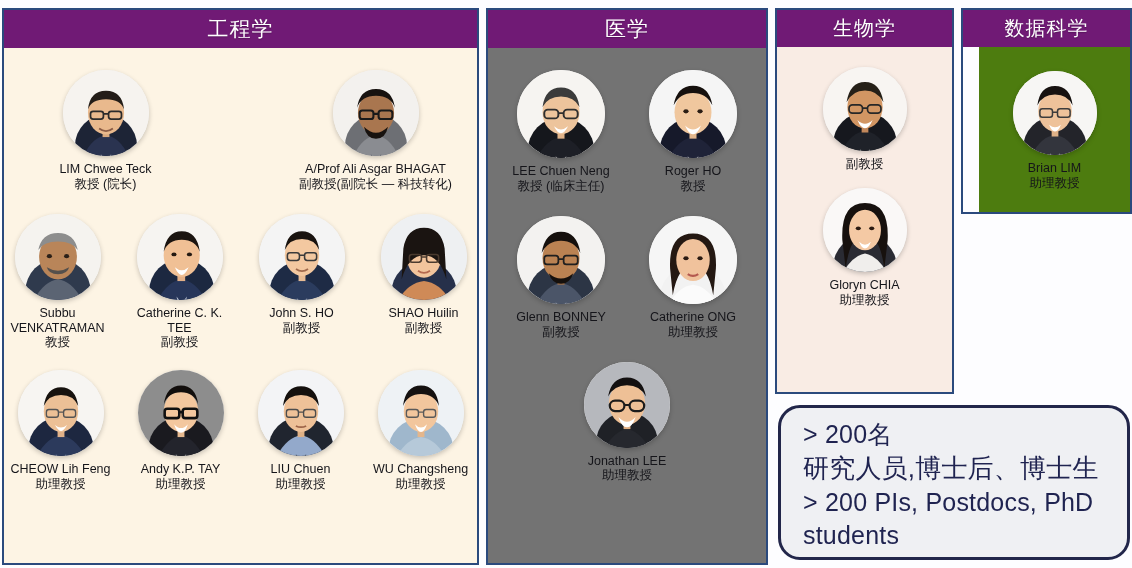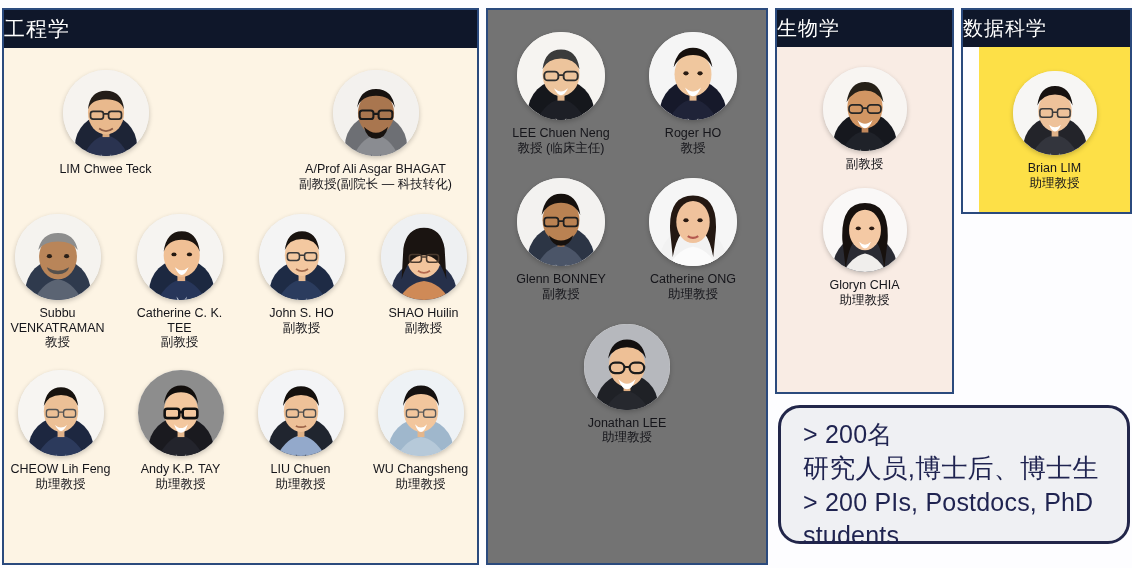--- a/index.html
+++ b/index.html
@@ -22,22 +22,23 @@
 
   
   .panel {
     position: absolute;
     box-sizing: border-box;
     border: 2px solid #2b4a7d;
     display: flex;
     flex-direction: column;
   }
   .panel-header {
-    background: #0f172a;
+    background: #701a75;
     color: #ffffff;
+    text-align: center;
     font-size: 21px;
     line-height: 1;
     letter-spacing: 1px;
     padding: 8px 0 9px 0;
     flex: 0 0 auto;
     font-weight: 400;
     text-shadow: 0 1px 1px rgba(0,0,0,.25);
   }
   .panel-body {
     flex: 1 1 auto;
@@ -47,21 +48,21 @@
 
   
   #panel-engineering { left: 2px;   top: 8px;  width: 477px; height: 557px; }
   #panel-medicine    { left: 486px; top: 8px;  width: 282px; height: 557px; }
   #panel-biology     { left: 775px; top: 8px;  width: 179px; height: 386px; }
   #panel-datascience { left: 961px; top: 8px;  width: 171px; height: 206px; }
 
   #panel-engineering .panel-body { background: #fdf4e4; }
   #panel-medicine    .panel-body { background: #737373; }
   #panel-biology     .panel-body { background: #f9ece4; }
-  #panel-datascience .panel-body { background: #fde047; margin-left: 16px; }
+  #panel-datascience .panel-body { background: #4d7c0f; margin-left: 16px; }
 
   #panel-biology .panel-header,
   #panel-datascience .panel-header { font-size: 20px; }
 
   
   .row {
     display: flex;
     justify-content: center;
     align-items: flex-start;
   }
@@ -129,21 +130,21 @@
   #ds-row1 { margin-top: 24px; }
   #ds-row1 .person { width: 150px; }
   #ds-row1 .avatar { width: 84px; height: 84px; }
 
   
   #stats-box {
     position: absolute;
     left: 778px;
     top: 405px;
     width: 352px;
-    height: 139px;
+    height: 155px;
     box-sizing: border-box;
     background: #eff0f3;
     border: 3px solid #22264a;
     border-radius: 22px;
     padding: 10px 0 0 22px;
     color: #1f2350;
   }
   .stat-line {
     font-size: 25px;
     line-height: 1.33;
@@ -172,20 +173,21 @@
               <rect x="46" y="64" width="8" height="14" fill="#d8a87e"></rect>
               <ellipse cx="50" cy="50" rx="21" ry="25" fill="#e9b98d"></ellipse>
               <path d="M29 46 q2-22 21-22 q19 0 21 22 q-4-12-21-12 q-17 0-21 12z" fill="#241d18"></path>
               <rect x="32" y="48" width="15" height="9" rx="3" fill="none" stroke="#2b2b2b" stroke-width="2"></rect>
               <rect x="53" y="48" width="15" height="9" rx="3" fill="none" stroke="#2b2b2b" stroke-width="2"></rect>
               <line x1="47" y1="51" x2="53" y2="51" stroke="#2b2b2b" stroke-width="2"></line>
               <path d="M42 68 q8 6 16 0" stroke="#8a5b45" stroke-width="2" fill="none"></path>
             </svg>
           </div>
           <div class="p-name">LIM Chwee Teck</div>
+          <div class="p-title">教授 (院长)</div>
         </div>
         <div class="person">
           <div class="avatar">
             <svg viewBox="0 0 100 100" aria-hidden="true">
               <rect width="100" height="100" fill="#f3f1ee"></rect>
               <circle cx="50" cy="88" r="36" fill="#6d6f74"></circle>
               <path d="M24 100 q10-22 26-24 h0 q16 2 26 24 z" fill="#8a8c91"></path>
               <path d="M44 98 l6 8 l6-8 l-3 16 h-6 z" fill="#3a3f4d"></path>
               <rect x="46" y="64" width="8" height="14" fill="#9a6a44"></rect>
               <ellipse cx="50" cy="50" rx="21" ry="25" fill="#a9764f"></ellipse>
@@ -351,20 +353,21 @@
           </div>
           <div class="p-name">WU Changsheng</div>
           <div class="p-title">助理教授</div>
         </div>
       </div>
 
     </div>
   </section>
 
   <section class="panel" id="panel-medicine">
+    <div class="panel-header">医学</div>
     <div class="panel-body">
 
       <div class="row" id="med-row1">
         <div class="person">
           <div class="avatar">
             <svg viewBox="0 0 100 100" aria-hidden="true">
               <rect width="100" height="100" fill="#f6f4f1"></rect>
               <circle cx="50" cy="92" r="38" fill="#15171c"></circle>
               <path d="M22 100 q12-22 28-24 q16 2 28 24 z" fill="#1d1f26"></path>
               <path d="M44 98 l6 7 l6-7 l-3 15 h-6 z" fill="#f0eee9"></path>

